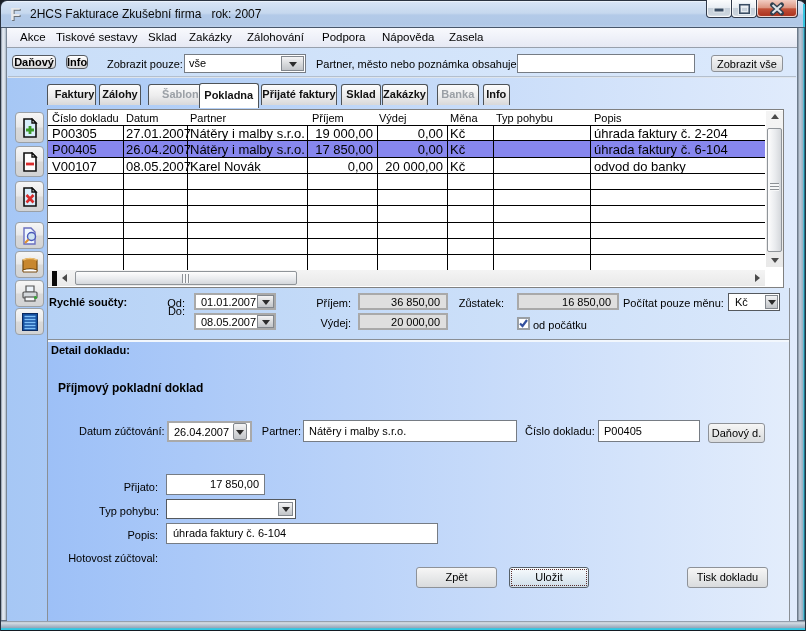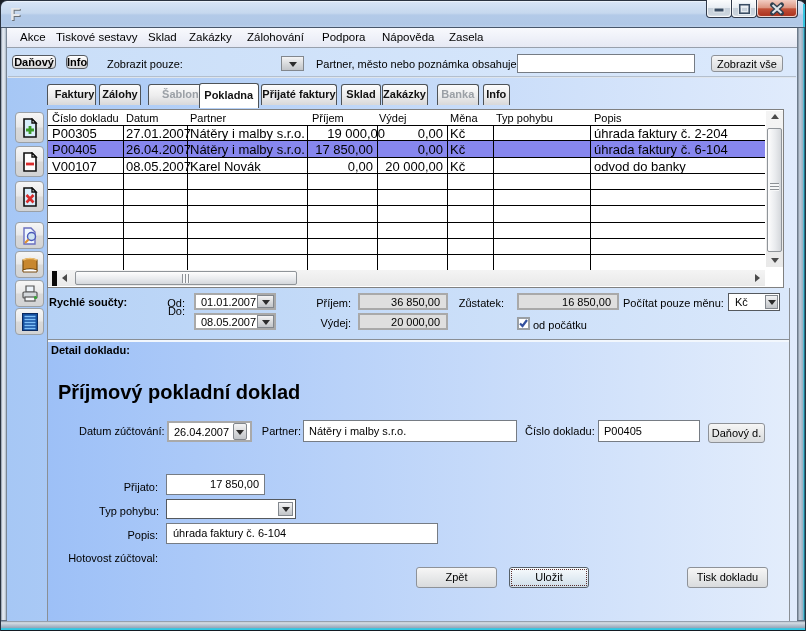--- a/index.html
+++ b/index.html
@@ -66,20 +66,21 @@
   <div id="lframe"></div>
   <div id="rframe"></div>
   <div class="abs" style="left:803px;top:4px;width:1.5px;height:23px;background:#35c4e0;"></div>
   <div id="bframe2"></div>
   <div id="content"></div>
 
   <svg class="abs" style="left:9px;top:4px;" width="20" height="20">
       <text x="2" y="17" font-family="Liberation Sans" font-size="17" font-weight="bold" fill="#6a7076">F</text>
       <text x="1" y="16" font-family="Liberation Sans" font-size="17" font-weight="bold" fill="#e6e8ea">F</text>
     </svg>
+  <div class="abs" style="left:30px;top:7px;font-size:12px;color:#0a0a0a;">2HCS Fakturace Zkušební firma &nbsp; rok: 2007</div>
 
   <div id="bmin" class="cap">
       <div class="inner"></div>
     <svg width="24" height="18" style="position:absolute;left:0;top:0;">
         <rect x="7" y="8" width="10" height="4" fill="#3a4d63" stroke="#e6ebf0" stroke-width="1"></rect>
       </svg>
     </div>
   <div id="bmax" class="cap">
       <div class="inner"></div>
     <svg width="24" height="18" style="position:absolute;left:0;top:0;">
@@ -105,20 +106,21 @@
   <span class="mi" style="left:247px;">Zálohování</span>
   <span class="mi" style="left:322px;">Podpora</span>
   <span class="mi" style="left:382px;">Nápověda</span>
   <span class="mi" style="left:449px;">Zasela</span>
 
   <div id="toolbar"></div>
   <div id="tbsep"></div>
   <div class="tbtn" style="left:12px;top:55px;width:44px;height:14px;line-height:13px;">Daňový</div>
   <div class="tbtn" style="left:66px;top:55px;width:22px;height:14px;line-height:13px;">Info</div>
   <span class="lbl" style="left:107px;top:58px;">Zobrazit pouze:</span>
+  <div class="field" style="left:184px;top:54px;width:122px;height:19px;line-height:17px;padding-left:4px;">vše</div>
   <div class="dd" style="left:281px;top:56px;width:23px;height:15px;"></div>
   <span class="lbl" style="left:316px;top:58px;">Partner, město nebo poznámka obsahuje:</span>
   <div class="field" style="left:517px;top:54px;width:178px;height:19px;"></div>
   <div class="pbtn" style="left:711px;top:55px;width:72px;height:17px;line-height:16px;">Zobrazit vše</div>
 
   <div class="tab" style="left:46.5px;width:49px;text-align:right;">
       <span>Faktury</span>
     </div>
   <div class="tab" style="left:99px;width:42px;">
       <span>Zálohy</span>
@@ -169,21 +171,21 @@
   <div class="vline" style="left:187px;"></div>
   <div class="vline" style="left:307px;"></div>
   <div class="vline" style="left:377px;"></div>
   <div class="vline" style="left:447px;"></div>
   <div class="vline" style="left:493px;"></div>
   <div class="vline" style="left:590px;"></div>
 
   <span class="cell" style="left:52px;top:126px;">P00305</span>
   <span class="cell" style="left:126px;top:126px;">27.01.2007</span>
   <span class="cell" style="left:190px;top:126px;">Nátěry i malby s.r.o.</span>
-  <span class="cell num" style="left:307px;top:126px;width:66px;padding-left:12px;">19 000,00</span>
+  <span class="cell num" style="left:307px;top:126px;width:66px;">19 000,00</span>
   <span class="cell num" style="left:377px;top:126px;width:66px;">0,00</span>
   <span class="cell" style="left:450px;top:126px;">Kč</span>
   <span class="cell" style="left:594px;top:126px;">úhrada faktury č. 2-204</span>
   <span class="cell" style="left:52px;top:142px;">P00405</span>
   <span class="cell" style="left:126px;top:142px;">26.04.2007</span>
   <span class="cell" style="left:190px;top:142px;">Nátěry i malby s.r.o.</span>
   <span class="cell num" style="left:307px;top:142px;width:66px;">17 850,00</span>
   <span class="cell num" style="left:377px;top:142px;width:66px;">0,00</span>
   <span class="cell" style="left:450px;top:142px;">Kč</span>
   <span class="cell" style="left:594px;top:142px;">úhrada faktury č. 6-104</span>
@@ -229,21 +231,21 @@
     </div>
   <span class="lbl" style="left:533px;top:319px;">od počátku</span>
   <span class="lbl" style="left:623px;top:297px;">Počítat pouze měnu:</span>
   <div class="field" style="left:728px;top:293px;width:52px;height:18px;line-height:16px;padding-left:6px;border-color:#55595e;">Kč</div>
   <div class="dd" style="left:765px;top:295px;width:13px;height:14px;"></div>
 
   <div id="detail">
       <div class="hl"></div>
     </div>
   <span class="lbl" style="left:51px;top:344px;font-weight:bold;">Detail dokladu:</span>
-  <span class="lbl" style="left:58px;top:381px;font-weight:bold;font-size:20px;">Příjmový pokladní doklad</span>
+  <span class="lbl" style="left:58px;top:381px;font-weight:bold;font-size:12px;">Příjmový pokladní doklad</span>
   <span class="lbl" style="left:79px;top:425px;">Datum zúčtování:</span>
   <div class="field" style="left:167px;top:421px;width:85px;height:21px;line-height:19px;padding-left:5px;border:2px solid #a9a9a9;">26.04.2007</div>
   <div class="dd" style="left:233px;top:423px;width:14px;height:17px;border-radius:2px;"></div>
   <span class="lbl" style="left:251px;top:425px;width:50px;text-align:right;">Partner:</span>
   <div class="field" style="left:303px;top:420px;width:214px;height:22px;line-height:20px;padding-left:5px;">Nátěry i malby s.r.o.</div>
   <span class="lbl" style="left:525px;top:425px;">Číslo dokladu:</span>
   <div class="field" style="left:598px;top:420px;width:102px;height:22px;line-height:20px;padding-left:5px;">P00405</div>
   <div class="pbtn" style="left:708px;top:423px;width:57px;height:20px;line-height:18px;">Daňový d.</div>
   <span class="lbl" style="left:98px;top:481px;width:60px;text-align:right;">Přijato:</span>
   <div class="field num" style="left:166px;top:474px;width:99px;height:21px;line-height:19px;padding-right:5px;text-align:right;">17 850,00</div>

